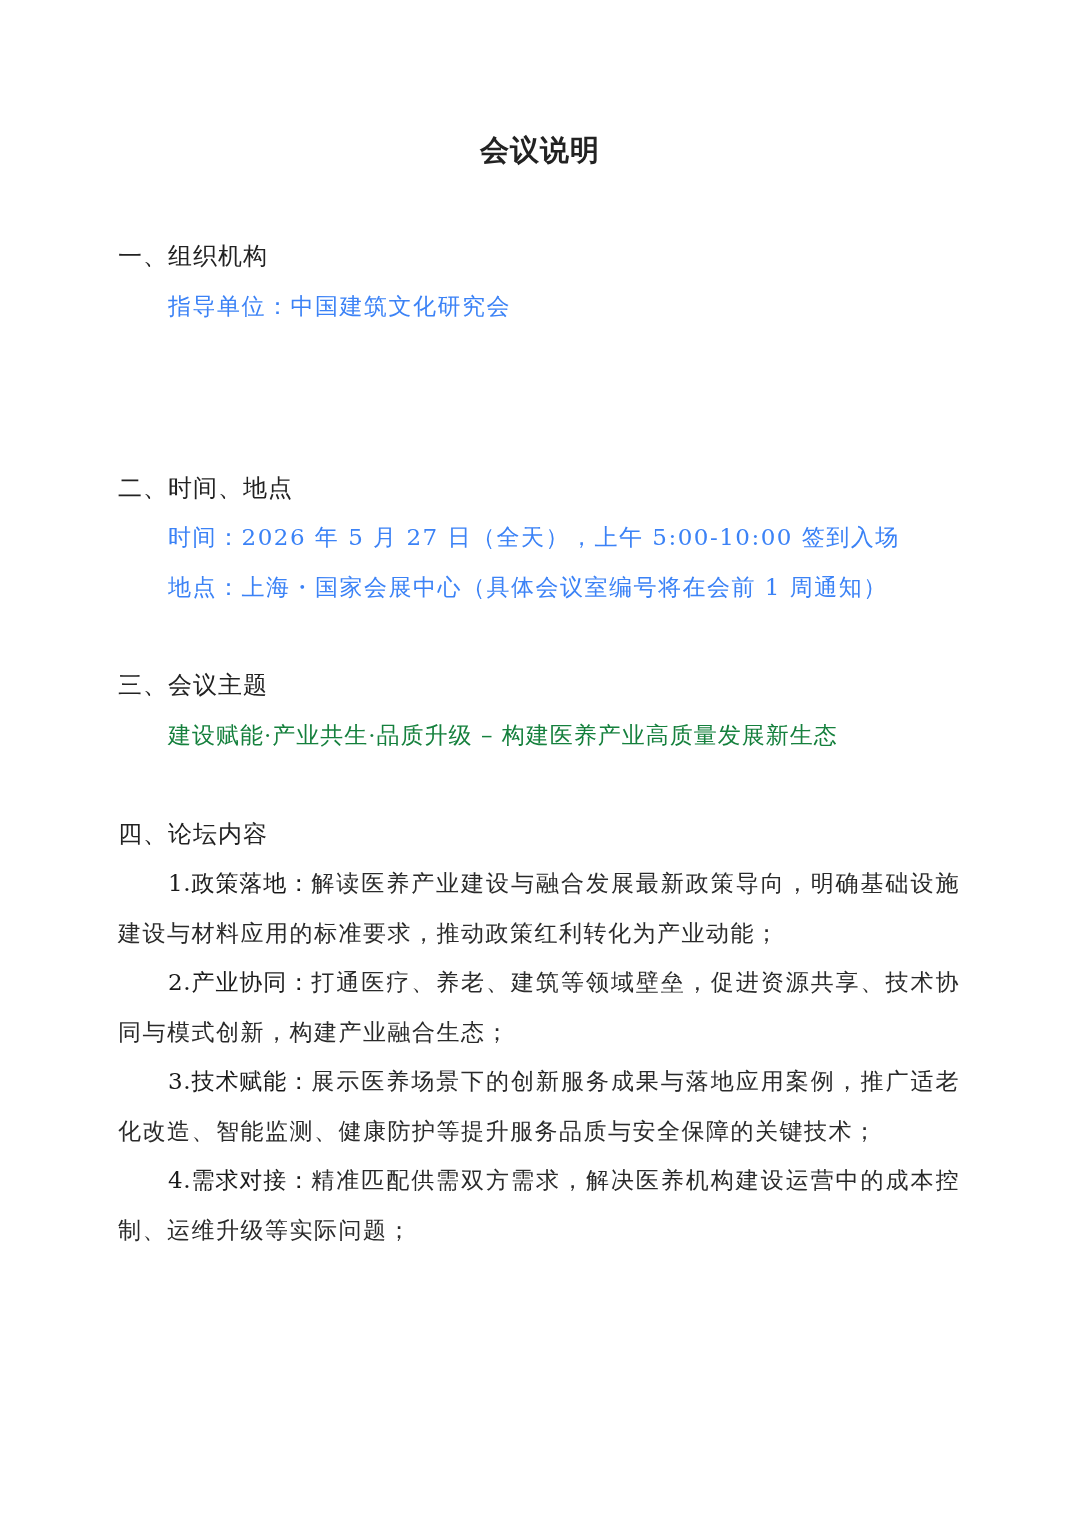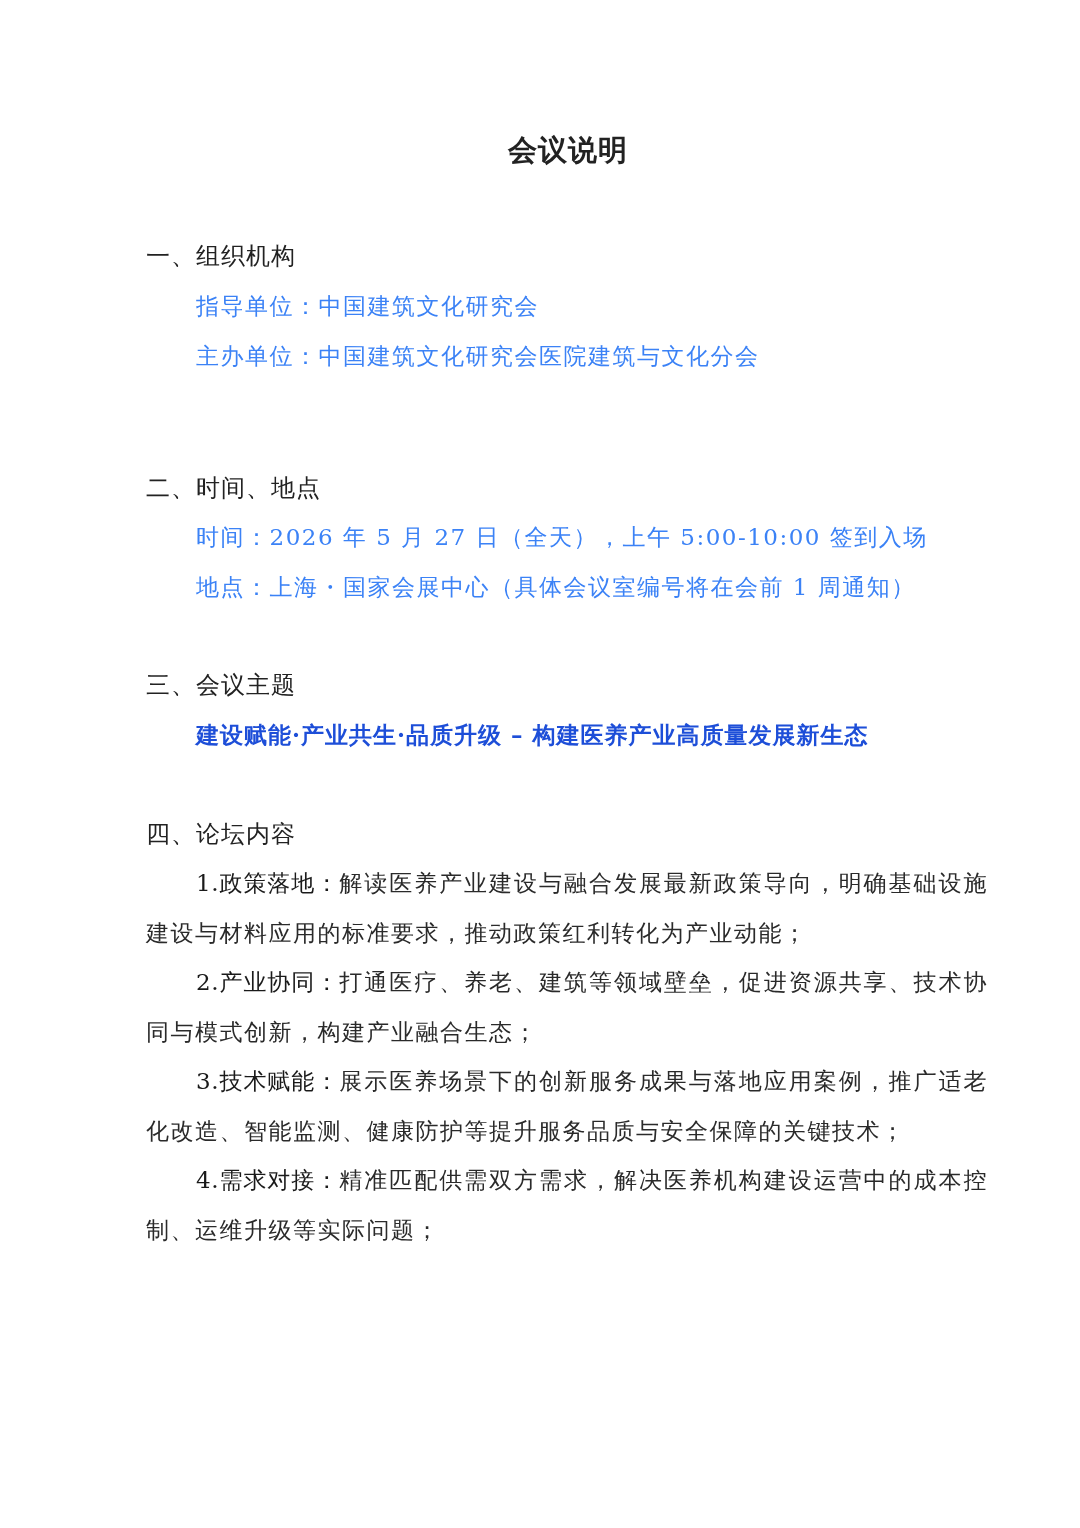--- a/index.html
+++ b/index.html
@@ -1,49 +1,48 @@
 <!DOCTYPE html>
 <html><head>
   <meta charset="utf-8">
   <style>
     html, body { margin: 0; padding: 0; background: #ffffff; }
     body {
       width: 1080px; height: 1528px; position: relative; overflow: hidden;
       font-family: "DejaVu Serif", "Liberation Serif", serif;
       color: #222222;
     }
-    .page { position: absolute; left: 0; top: 0; width: 892px; height: 1528px; margin-left: 28px; }
+    .page { position: absolute; left: 0; top: 0; width: 892px; height: 1528px; }
     .title {
       position: absolute; top: 128px; left: 0; width: 1080px; text-align: center;
       font-size: 29px; font-weight: bold; letter-spacing: 1px; line-height: 44px;
     }
     .h {
       position: absolute; left: 118px; font-size: 24px; font-weight: normal; line-height: 36px;
       letter-spacing: 1px;
     }
     .line {
       position: absolute; left: 168px; font-size: 23px; line-height: 36px; white-space: nowrap;
       letter-spacing: 1.5px; color: #3b82f6;
     }
-    .theme { font-weight: bold; letter-spacing: 1px; color: #1d4ed8; }
+    .theme { font-weight: normal; letter-spacing: 1px; color: #15803d; }
     .para {
       position: absolute; left: 118px; width: 842px; font-size: 23px; line-height: 49.5px;
       text-indent: 50px; text-align: justify; letter-spacing: 1.5px; color: #2a2a2a;
     }
     .para b { font-weight: normal; color: #1a1a1a; letter-spacing: 0.5px; }
   </style>
 </head>
 <body>
 
 <div class="page">
   <div class="title">会议说明</div>
 
   <div class="h" style="top:238px">一、组织机构</div>
   <div class="line" style="top:288px">指导单位：中国建筑文化研究会</div>
-  <div class="line" style="top:338px">主办单位：中国建筑文化研究会医院建筑与文化分会</div>
 
   <div class="h" style="top:470px">二、时间、地点</div>
   <div class="line" style="top:519px">时间：2026 年 5 月 27 日（全天），上午  5:00-10:00  签到入场</div>
   <div class="line" style="top:569px">地点：上海・国家会展中心（具体会议室编号将在会前 1 周通知）</div>
 
   <div class="h" style="top:667px">三、会议主题</div>
   <div class="line theme" style="top:717px">建设赋能·产业共生·品质升级 – 构建医养产业高质量发展新生态</div>
 
   <div class="h" style="top:816px">四、论坛内容</div>
 

